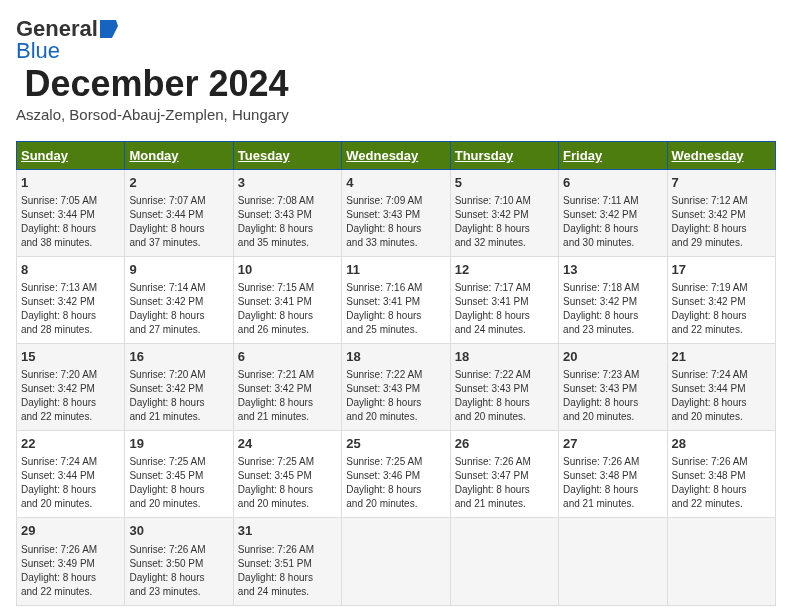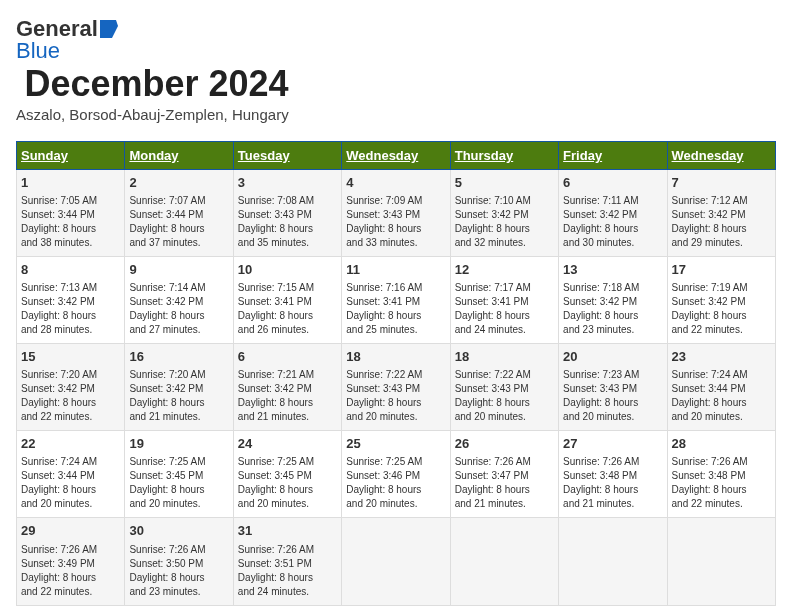--- a/index.html
+++ b/index.html
@@ -268,21 +268,21 @@
       </td>
         <td>
         <span class="day-num">20</span>
         <div class="cell-content">
           Sunrise: 7:23 AM<br>
           Sunset: 3:43 PM<br>
           Daylight: 8 hours<br>and 20 minutes.
         </div>
       </td>
         <td>
-        <span class="day-num">23</span>
+        <span class="day-num">21</span>
         <div class="cell-content">
           Sunrise: 7:24 AM<br>
           Sunset: 3:44 PM<br>
           Daylight: 8 hours<br>and 20 minutes.
         </div>
       </td>
       </tr>
       <tr>
         <td>
         <span class="day-num">22</span>

